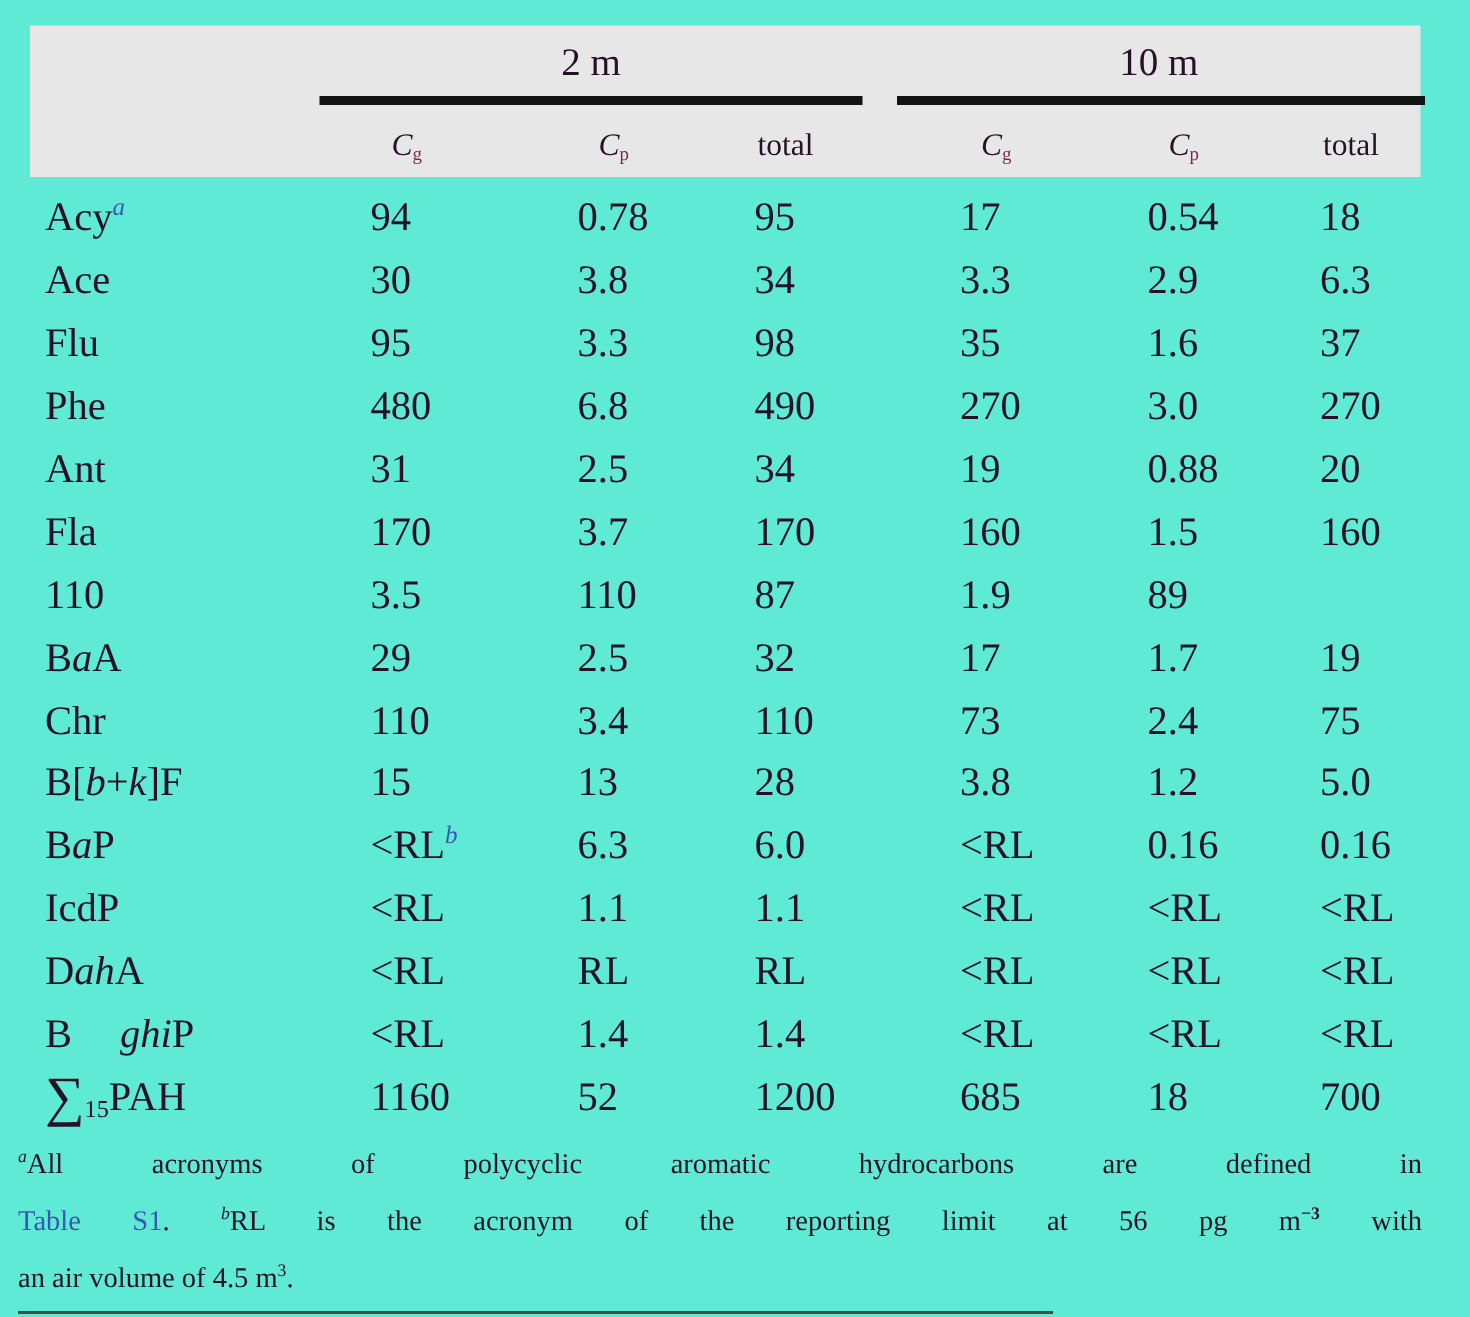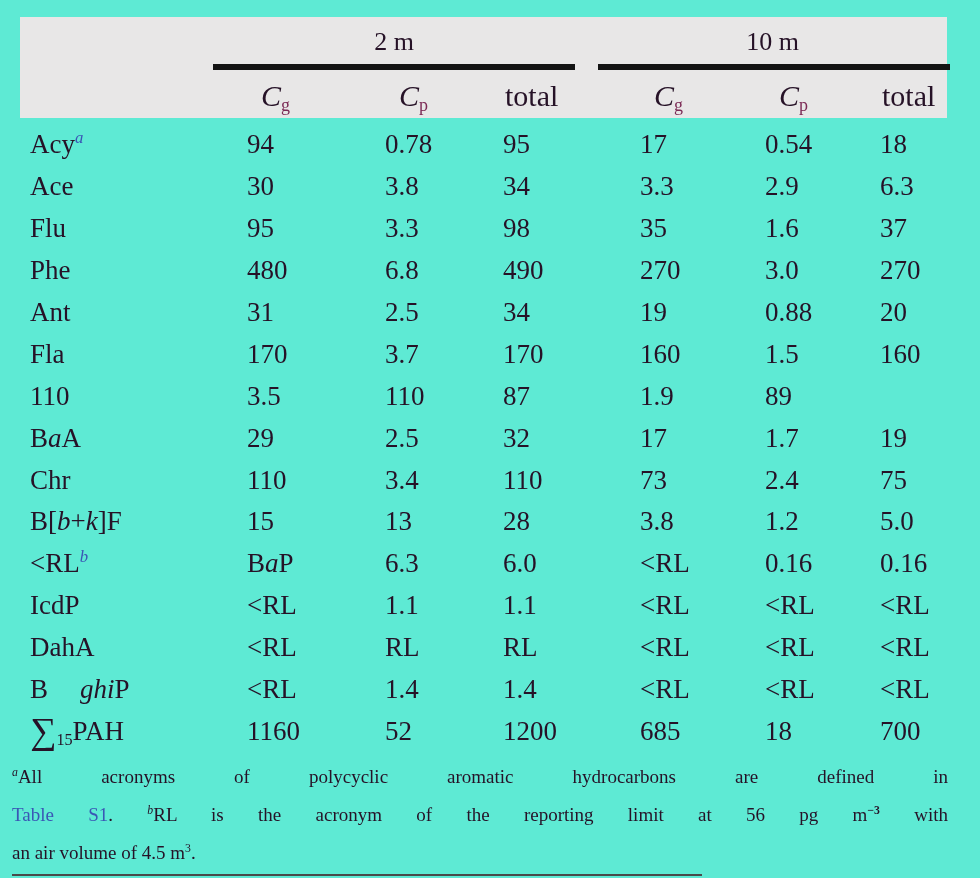--- a/index.html
+++ b/index.html
@@ -13,21 +13,21 @@
     display:flex;align-items:center;justify-content:center;
   }
   .g2m{left:213px;width:362px;}
   .g10m{left:598px;width:349px;}
   .grule{position:absolute;top:64px;height:6px;background:#141414;}
   .grule.r2m{left:213px;width:362px;}
   .grule.r10m{left:598px;width:352px;}
   .subrow{
     position:absolute;left:30px;top:75px;width:930px;height:42px;
     display:grid;grid-template-columns:217px 138px 118px 137px 125px 115px 1fr;
-    align-items:center;font-size:30px;
+    align-items:center;font-size:21px;
   }
   .subrow > div{padding-left:14px;}
   .subrow > div:first-child{padding-left:0;}
   .subrow > div:nth-child(4), .subrow > div:nth-child(7){padding-left:2px;}
   .tbody{position:absolute;left:30px;top:124px;width:930px;}
   .trow{
     position:relative;height:41.9px;font-size:27px;
     display:grid;grid-template-columns:217px 138px 118px 137px 125px 115px 1fr;
     align-items:center;
   }
@@ -145,39 +145,39 @@
       <div class="trow">
         <div><span>B[</span><span style="font-style: italic;">b</span><span>+</span><span style="font-style: italic;">k</span><span>]F</span></div>
         <div><span>15</span></div>
         <div><span>13</span></div>
         <div><span>28</span></div>
         <div><span>3.8</span></div>
         <div><span>1.2</span></div>
         <div><span>5.0</span></div>
       </div>
       <div class="trow">
+        <div><span>B</span><span style="font-style: italic;">a</span><span>P</span></div>
         <div><span>&lt;RL</span><sup style="font-style: italic; color: rgb(58, 87, 181);">b</sup></div>
-        <div><span>B</span><span style="font-style: italic;">a</span><span>P</span></div>
         <div><span>6.3</span></div>
         <div><span>6.0</span></div>
         <div><span>&lt;RL</span></div>
         <div><span>0.16</span></div>
         <div><span>0.16</span></div>
       </div>
       <div class="trow">
         <div><span>I</span><span style="">cd</span><span>P</span></div>
         <div><span>&lt;RL</span></div>
         <div><span>1.1</span></div>
         <div><span>1.1</span></div>
         <div><span>&lt;RL</span></div>
         <div><span>&lt;RL</span></div>
         <div><span>&lt;RL</span></div>
       </div>
       <div class="trow">
-        <div><span>D</span><span style="">ah</span><span>A</span></div>
+        <div><span>D</span><span style="font-style: italic;">ah</span><span>A</span></div>
         <div><span>&lt;RL</span></div>
         <div><span>RL</span></div>
         <div><span>RL</span></div>
         <div><span>&lt;RL</span></div>
         <div><span>&lt;RL</span></div>
         <div><span>&lt;RL</span></div>
       </div>
       <div class="trow">
         <div><span>B</span><span style="font-style: italic; margin-left: 32px;">ghi</span><span>P</span></div>
         <div><span>&lt;RL</span></div>

